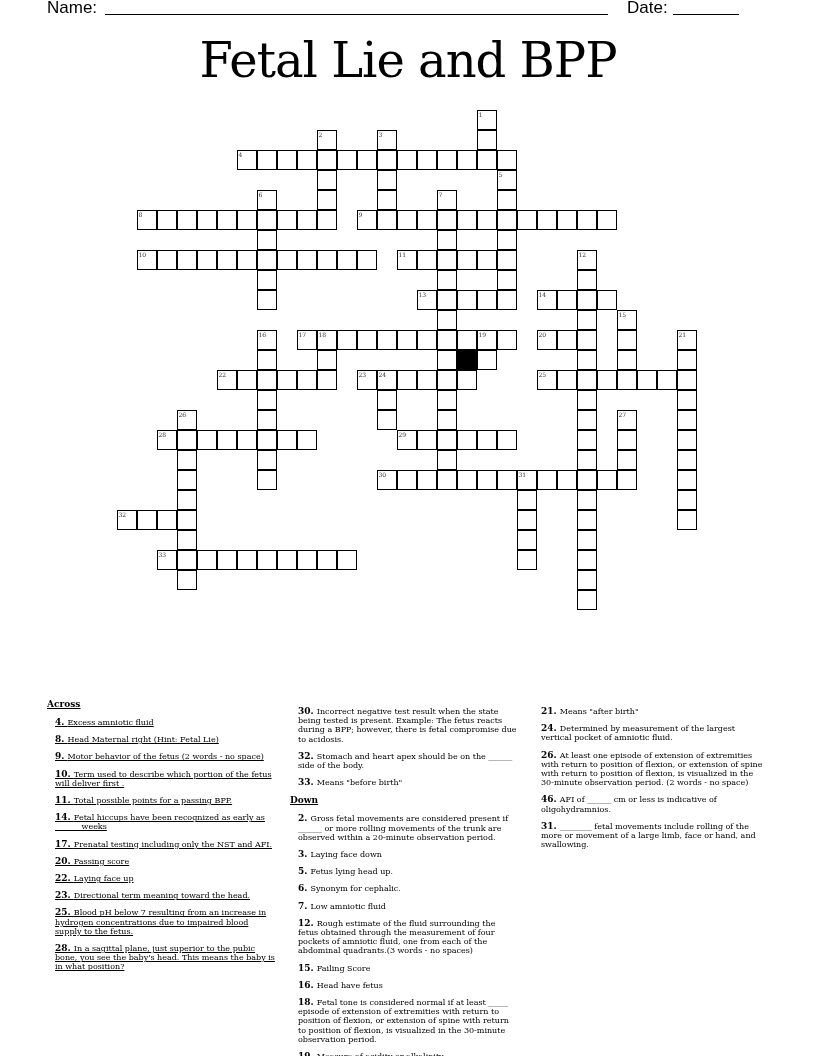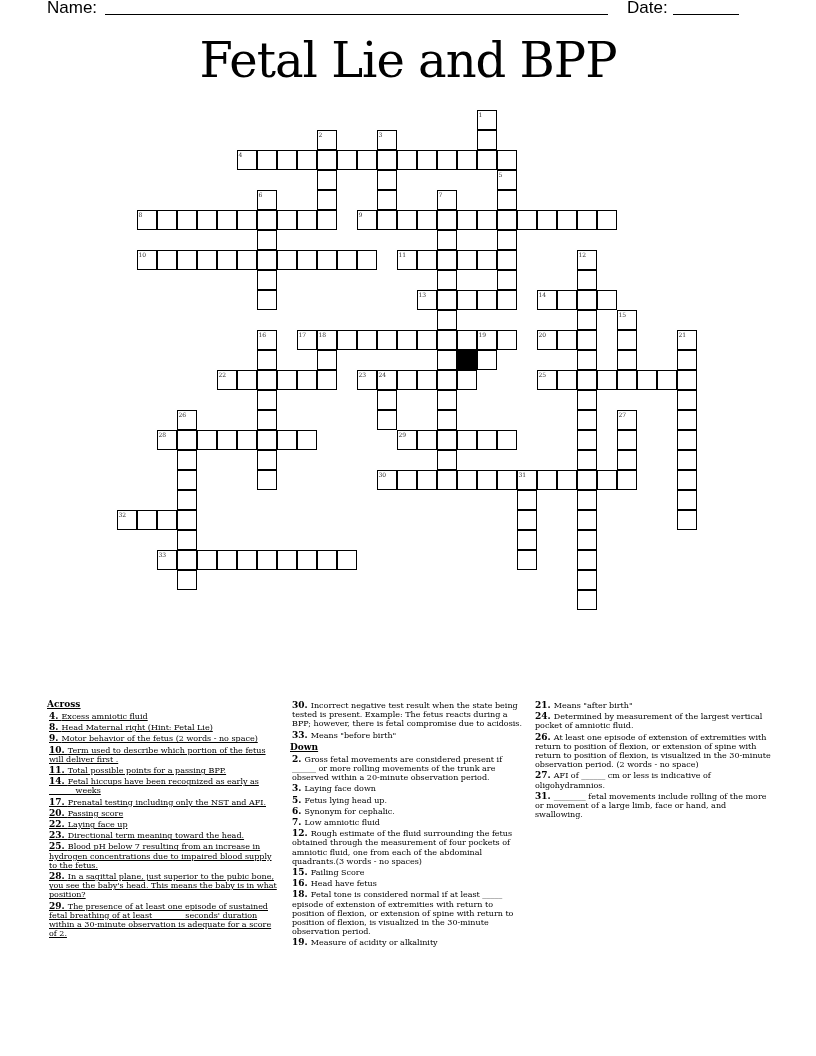--- a/index.html
+++ b/index.html
@@ -15,21 +15,21 @@
   #grid { position: absolute; left: 0; top: 0; width: 816px; height: 640px; }
   .cell { position: absolute; width: 20px; height: 20px; box-sizing: border-box;
     border: 1px solid #000; background: #fff; margin-left: -0.5px; margin-top: -0.5px; }
   .cell.black { background: #000; }
   .cell .num { position: absolute; left: 1px; top: 0px; font-family: "DejaVu Serif", serif; font-size: 6px; line-height: 7px; color: #333; }
   .clues { position: absolute; top: 699px; font-family: "DejaVu Serif", serif; font-size: 8px; line-height: 9.2px; }
   .col1 { left: 47px; width: 236px; text-decoration: underline; }
   .col2 { left: 290px; width: 236px; }
   .col3 { left: 533px; width: 240px; }
   .clue-heading { font-weight: bold; text-decoration: underline; font-size: 9px; line-height: 11px; }
-  .clue { margin: 2px; }
+  .clue { margin: 8px; }
   .clue b { font-weight: bold; font-size: 9px; }
 </style>
 </head>
 <body>
 
 <div class="header-line">
   <span class="name-label">Name:</span>
   <span class="name-blank"></span>
   <span class="date-label">Date:</span>
   <span class="date-blank"></span>
@@ -327,26 +327,26 @@
       <div class="clue"><b>9. </b><span>Motor behavior of the fetus (2 words - no space)</span></div>
       <div class="clue"><b>10. </b><span>Term used to describe which portion of the fetus will deliver first .</span></div>
       <div class="clue"><b>11. </b><span>Total possible points for a passing BPP.</span></div>
       <div class="clue"><b>14. </b><span>Fetal hiccups have been recognized as early as ______ weeks</span></div>
       <div class="clue"><b>17. </b><span>Prenatal testing including only the NST and AFI.</span></div>
       <div class="clue"><b>20. </b><span>Passing score</span></div>
       <div class="clue"><b>22. </b><span>Laying face up</span></div>
       <div class="clue"><b>23. </b><span>Directional term meaning toward the head.</span></div>
       <div class="clue"><b>25. </b><span>Blood pH below 7 resulting from an increase in hydrogen concentrations due to impaired blood supply to the fetus.</span></div>
       <div class="clue"><b>28. </b><span>In a sagittal plane, just superior to the pubic bone, you see the baby's head. This means the baby is in what position?</span></div>
-      <div class="clue"><b>29. </b><span>The presence of at least one episode of sustained fetal breathing of at least _______ seconds' duration within a 30-minute observation is adequate for a score of 2.</span></div>
     </div>
 </div>
 <div class="clues col2">
   <div id="across-list-b">
       <div class="clue"><b>30. </b><span>Incorrect negative test result when the state being tested is present. Example: The fetus reacts during a BPP; however, there is fetal compromise due to acidosis.</span></div>
+      <div class="clue"><b>32. </b><span>Stomach and heart apex should be on the ______ side of the body.</span></div>
       <div class="clue"><b>33. </b><span>Means "before birth"</span></div>
     </div>
   <div class="clue-heading">Down</div>
   <div id="down-list-a">
       <div class="clue"><b>2. </b><span>Gross fetal movements are considered present if ______ or more rolling movements of the trunk are observed within a 20-minute observation period.</span></div>
       <div class="clue"><b>3. </b><span>Laying face down</span></div>
       <div class="clue"><b>5. </b><span>Fetus lying head up.</span></div>
       <div class="clue"><b>6. </b><span>Synonym for cephalic.</span></div>
       <div class="clue"><b>7. </b><span>Low amniotic fluid</span></div>
       <div class="clue"><b>12. </b><span>Rough estimate of the fluid surrounding the fetus obtained through the measurement of four pockets of amniotic fluid, one from each of the abdominal quadrants.(3 words - no spaces)</span></div>
@@ -354,16 +354,16 @@
       <div class="clue"><b>16. </b><span>Head have fetus</span></div>
       <div class="clue"><b>18. </b><span>Fetal tone is considered normal if at least _____ episode of extension of extremities with return to position of flexion, or extension of spine with return to position of flexion, is visualized in the 30-minute observation period.</span></div>
       <div class="clue"><b>19. </b><span>Measure of acidity or alkalinity</span></div>
     </div>
 </div>
 <div class="clues col3">
   <div id="down-list-b">
       <div class="clue"><b>21. </b><span>Means "after birth"</span></div>
       <div class="clue"><b>24. </b><span>Determined by measurement of the largest vertical pocket of amniotic fluid.</span></div>
       <div class="clue"><b>26. </b><span>At least one episode of extension of extremities with return to position of flexion, or extension of spine with return to position of flexion, is visualized in the 30-minute observation period. (2 words - no space)</span></div>
-      <div class="clue"><b>27. </b><span>AFI of ______ cm or less is indicative of oligohydramnios.</span></div>
+      <div class="clue"><b>46. </b><span>AFI of ______ cm or less is indicative of oligohydramnios.</span></div>
       <div class="clue"><b>31. </b><span>________ fetal movements include rolling of the more or movement of a large limb, face or hand, and swallowing.</span></div>
     </div>
 </div>
 
 </body></html>

